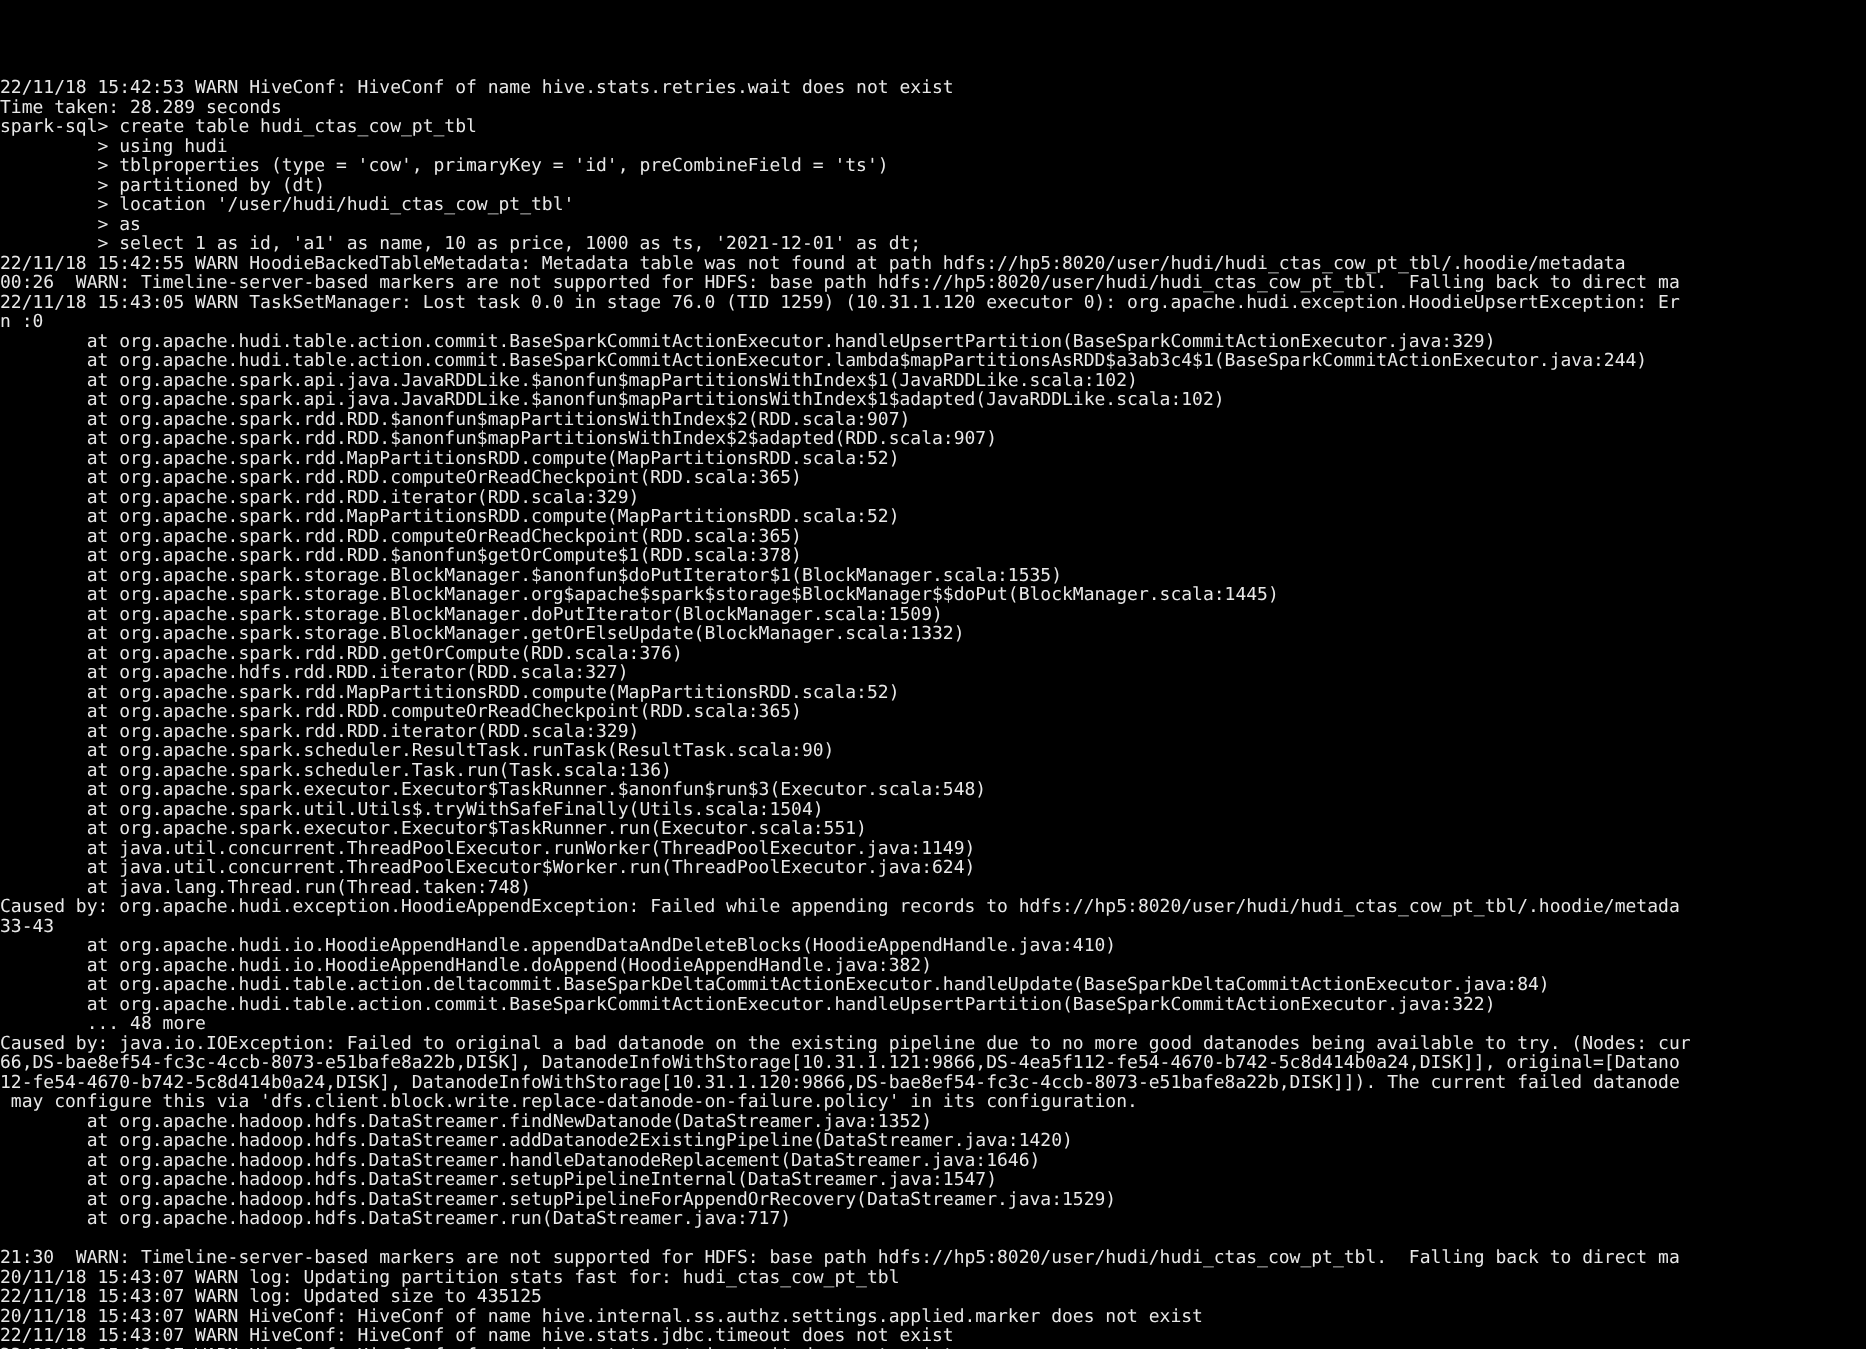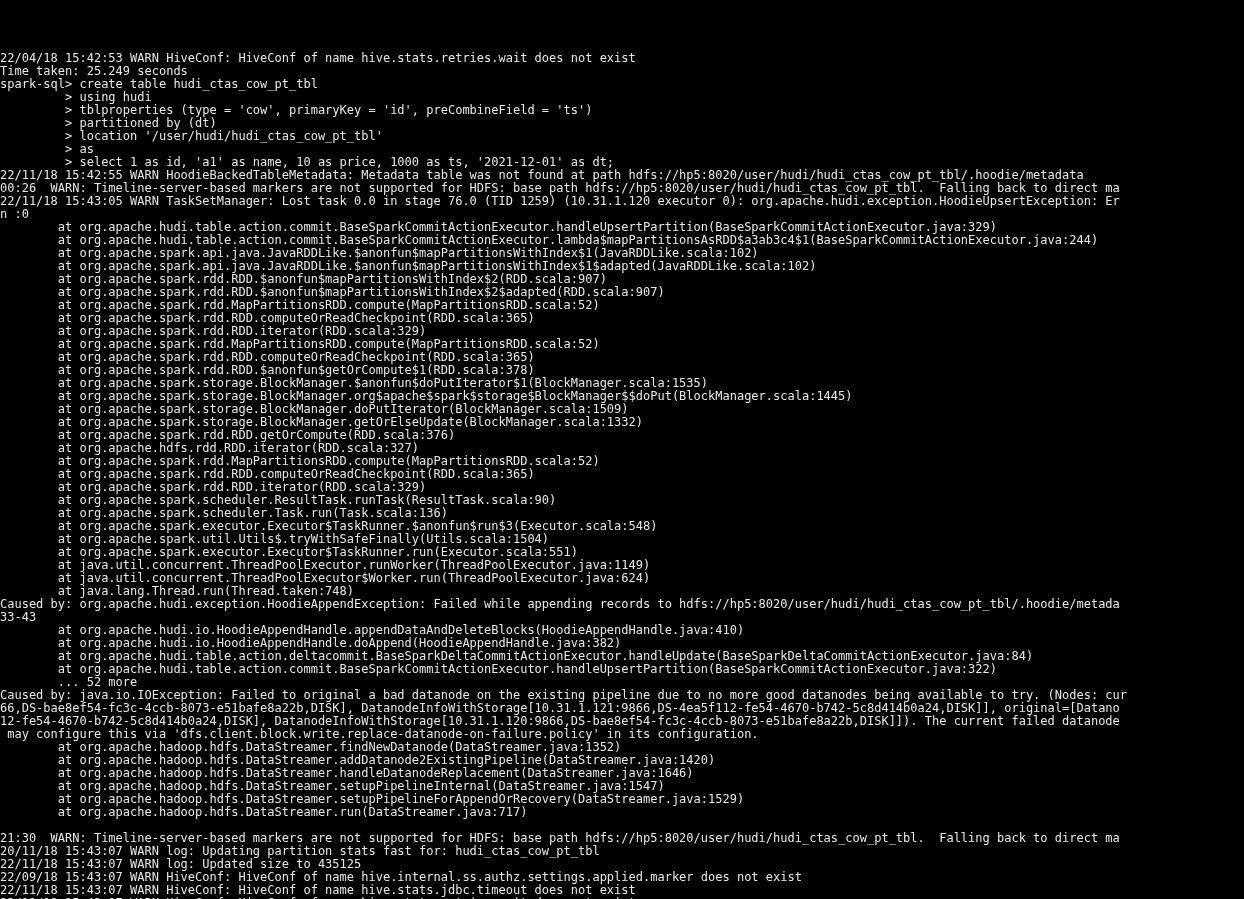--- a/index.html
+++ b/index.html
@@ -17,22 +17,22 @@
     width: 1244px;
     height: 899px;
     padding: 0;
     box-sizing: border-box;
   }
 </style>
 </head>
 <body>
 
 
-<div class="terminal"><span>22/04/18 15:42:53 WARN HiveConf: HiveConf of name hive.stats.retries.wait does not exist</span>
-<span>Time taken: 25.249 seconds</span>
+<div class="terminal"><span>22/11/18 15:42:53 WARN HiveConf: HiveConf of name hive.stats.retries.wait does not exist</span>
+<span>Time taken: 28.289 seconds</span>
 <span>spark-sql&gt; create table hudi_ctas_cow_pt_tbl</span>
 <span>         &gt; using hudi</span>
 <span>         &gt; tblproperties (type = 'cow', primaryKey = 'id', preCombineField = 'ts')</span>
 <span>         &gt; partitioned by (dt)</span>
 <span>         &gt; location '/user/hudi/hudi_ctas_cow_pt_tbl'</span>
 <span>         &gt; as</span>
 <span>         &gt; select 1 as id, 'a1' as name, 10 as price, 1000 as ts, '2021-12-01' as dt;</span>
 <span>22/11/18 15:42:55 WARN HoodieBackedTableMetadata: Metadata table was not found at path hdfs://hp5:8020/user/hudi/hudi_ctas_cow_pt_tbl/.hoodie/metadata</span>
 <span>00:26  WARN: Timeline-server-based markers are not supported for HDFS: base path hdfs://hp5:8020/user/hudi/hudi_ctas_cow_pt_tbl.  Falling back to direct ma</span>
 <span>22/11/18 15:43:05 WARN TaskSetManager: Lost task 0.0 in stage 76.0 (TID 1259) (10.31.1.120 executor 0): org.apache.hudi.exception.HoodieUpsertException: Er</span>
@@ -65,34 +65,34 @@
 <span>        at org.apache.spark.executor.Executor$TaskRunner.run(Executor.scala:551)</span>
 <span>        at java.util.concurrent.ThreadPoolExecutor.runWorker(ThreadPoolExecutor.java:1149)</span>
 <span>        at java.util.concurrent.ThreadPoolExecutor$Worker.run(ThreadPoolExecutor.java:624)</span>
 <span>        at java.lang.Thread.run(Thread.taken:748)</span>
 <span>Caused by: org.apache.hudi.exception.HoodieAppendException: Failed while appending records to hdfs://hp5:8020/user/hudi/hudi_ctas_cow_pt_tbl/.hoodie/metada</span>
 <span>33-43</span>
 <span>        at org.apache.hudi.io.HoodieAppendHandle.appendDataAndDeleteBlocks(HoodieAppendHandle.java:410)</span>
 <span>        at org.apache.hudi.io.HoodieAppendHandle.doAppend(HoodieAppendHandle.java:382)</span>
 <span>        at org.apache.hudi.table.action.deltacommit.BaseSparkDeltaCommitActionExecutor.handleUpdate(BaseSparkDeltaCommitActionExecutor.java:84)</span>
 <span>        at org.apache.hudi.table.action.commit.BaseSparkCommitActionExecutor.handleUpsertPartition(BaseSparkCommitActionExecutor.java:322)</span>
-<span>        ... 52 more</span>
+<span>        ... 48 more</span>
 <span>Caused by: java.io.IOException: Failed to original a bad datanode on the existing pipeline due to no more good datanodes being available to try. (Nodes: cur</span>
 <span>66,DS-bae8ef54-fc3c-4ccb-8073-e51bafe8a22b,DISK], DatanodeInfoWithStorage[10.31.1.121:9866,DS-4ea5f112-fe54-4670-b742-5c8d414b0a24,DISK]], original=[Datano</span>
 <span>12-fe54-4670-b742-5c8d414b0a24,DISK], DatanodeInfoWithStorage[10.31.1.120:9866,DS-bae8ef54-fc3c-4ccb-8073-e51bafe8a22b,DISK]]). The current failed datanode</span>
 <span> may configure this via 'dfs.client.block.write.replace-datanode-on-failure.policy' in its configuration.</span>
 <span>        at org.apache.hadoop.hdfs.DataStreamer.findNewDatanode(DataStreamer.java:1352)</span>
 <span>        at org.apache.hadoop.hdfs.DataStreamer.addDatanode2ExistingPipeline(DataStreamer.java:1420)</span>
 <span>        at org.apache.hadoop.hdfs.DataStreamer.handleDatanodeReplacement(DataStreamer.java:1646)</span>
 <span>        at org.apache.hadoop.hdfs.DataStreamer.setupPipelineInternal(DataStreamer.java:1547)</span>
 <span>        at org.apache.hadoop.hdfs.DataStreamer.setupPipelineForAppendOrRecovery(DataStreamer.java:1529)</span>
 <span>        at org.apache.hadoop.hdfs.DataStreamer.run(DataStreamer.java:717)</span>
 <span></span>
 <span>21:30  WARN: Timeline-server-based markers are not supported for HDFS: base path hdfs://hp5:8020/user/hudi/hudi_ctas_cow_pt_tbl.  Falling back to direct ma</span>
 <span>20/11/18 15:43:07 WARN log: Updating partition stats fast for: hudi_ctas_cow_pt_tbl</span>
 <span>22/11/18 15:43:07 WARN log: Updated size to 435125</span>
-<span>22/09/18 15:43:07 WARN HiveConf: HiveConf of name hive.internal.ss.authz.settings.applied.marker does not exist</span>
+<span>20/11/18 15:43:07 WARN HiveConf: HiveConf of name hive.internal.ss.authz.settings.applied.marker does not exist</span>
 <span>22/11/18 15:43:07 WARN HiveConf: HiveConf of name hive.stats.jdbc.timeout does not exist</span>
 <span>22/11/18 15:43:07 WARN HiveConf: HiveConf of name hive.stats.retries.wait does not exist</span>
 
 </div>
 
 
 
 </body></html>

